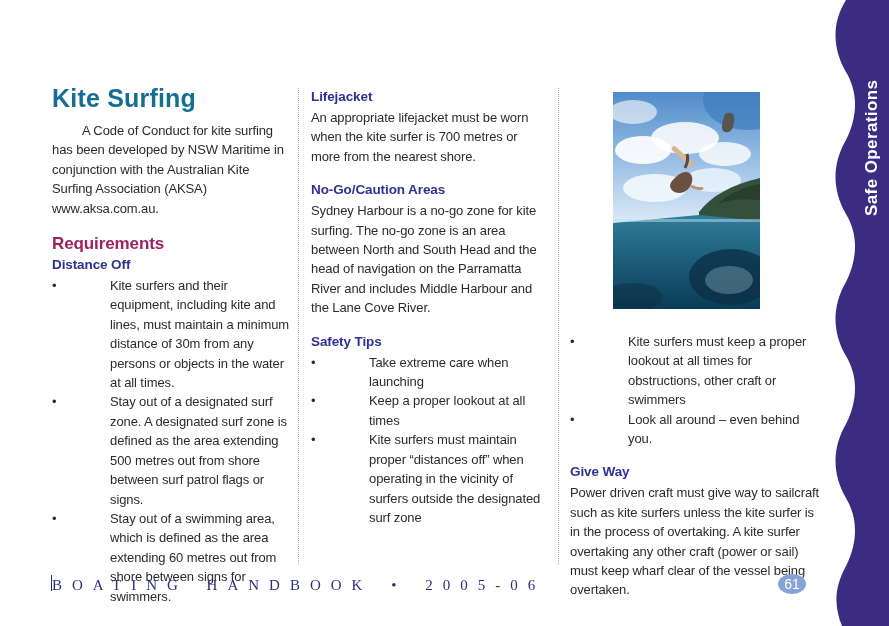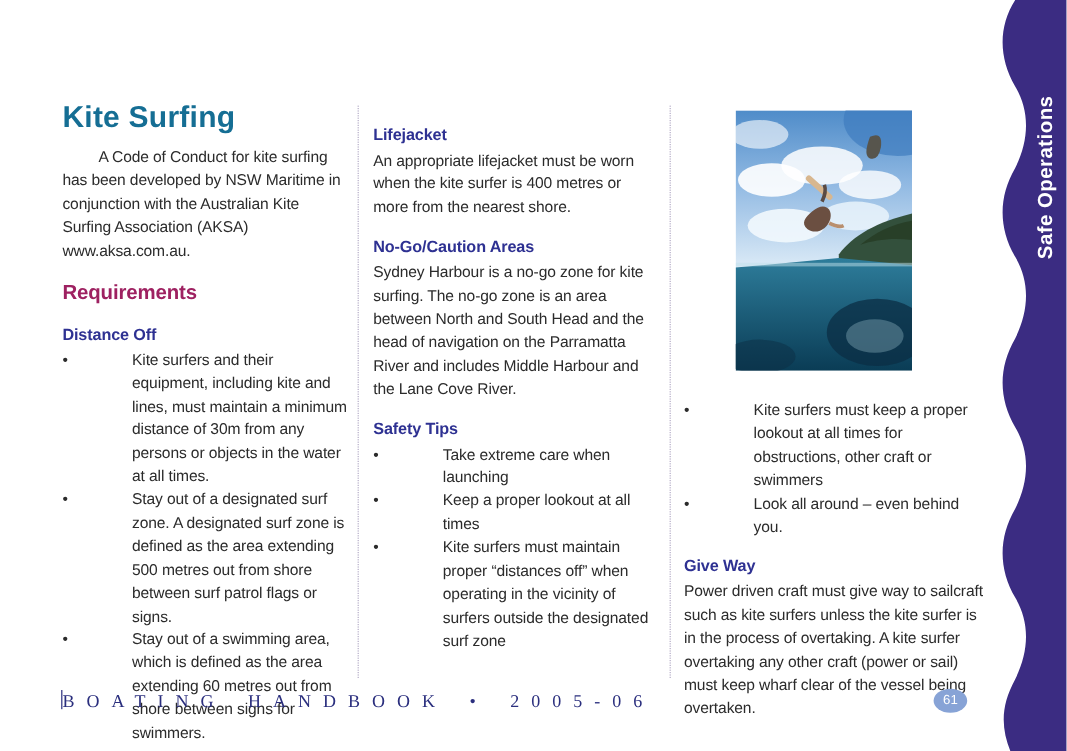--- a/index.html
+++ b/index.html
@@ -15,21 +15,21 @@
   p{margin:0;}
   .indent{text-indent:30px;}
   h1.title{
     margin:0 0 9px 0;font-size:25px;line-height:28px;color:#156e94;
     letter-spacing:0.2px;font-weight:bold;
   }
   h2.req{
     margin:15px 0 2px 0;font-size:17px;line-height:21px;color:#9e2161;font-weight:bold;
   }
   h3.sub{
-    margin:16px 0 2px 0;font-size:13.5px;line-height:18px;color:#2e3192;font-weight:bold;
+    margin:0 0 2px 0;font-size:13.5px;line-height:18px;color:#2e3192;font-weight:bold;
   }
   h3.mt{margin-top:15px;}
   
   ul.bullets{list-style:none;margin:2px 0 0 0;padding:0;}
   ul.bullets li{display:flex;}
   ul.bullets .bm{flex:none;width:30px;}
   ul.bullets .bt{flex:1;margin-left:28px;}
   
   .vdot{position:absolute;top:88px;height:477px;width:0;border-left:1px dotted #b3abc6;}
   .vdot1{left:298px;}
@@ -49,21 +49,21 @@
   .footer-text{
     position:absolute;left:52px;top:577px;
     font-family:"Liberation Serif",serif;font-size:15px;color:#2b2f7e;
     letter-spacing:10px;word-spacing:5px;white-space:nowrap;
   }
   .footer-tick{position:absolute;left:51px;top:575px;width:1px;height:16px;background:#2b2f7e;}
   .page-badge{
     position:absolute;left:778px;top:574px;width:28px;height:20px;
     background:#87a3d6;border-radius:50%;
     display:flex;align-items:center;justify-content:center;
-    color:#ffffff;font-size:11px;font-weight:normal;letter-spacing:0;
+    color:#ffffff;font-size:14px;font-weight:normal;letter-spacing:0;
   }
 </style>
 </head>
 <body>
 
 <div class="page">
 
   <div class="vdot vdot1"></div>
   <div class="vdot vdot2"></div>
 
@@ -83,21 +83,21 @@
       </li>
         <li>
         <span class="bm">•</span>
         <span class="bt">Stay out of a swimming area, which is defined as the area extending 60 metres out from shore between signs for swimmers.</span>
       </li>
       </ul>
   </div>
 
   <div class="col col2">
     <h3 class="sub">Lifejacket</h3>
-    <p>An appropriate lifejacket must be worn when the kite surfer is 400 metres or more from the nearest shore.</p>
+    <p>An appropriate lifejacket must be worn when the kite surfer is 700 metres or more from the nearest shore.</p>
     <h3 class="sub mt">No-Go/Caution Areas</h3>
     <p>Sydney Harbour is a no-go zone for kite surfing. The no-go zone is an area between North and South Head and the head of navigation on the Parramatta River and includes Middle Harbour and the Lane Cove River.</p>
     <h3 class="sub mt">Safety Tips</h3>
     <ul class="bullets">
         <li>
         <span class="bm">•</span>
         <span class="bt">Take extreme care when launching</span>
       </li>
         <li>
         <span class="bm">•</span>

